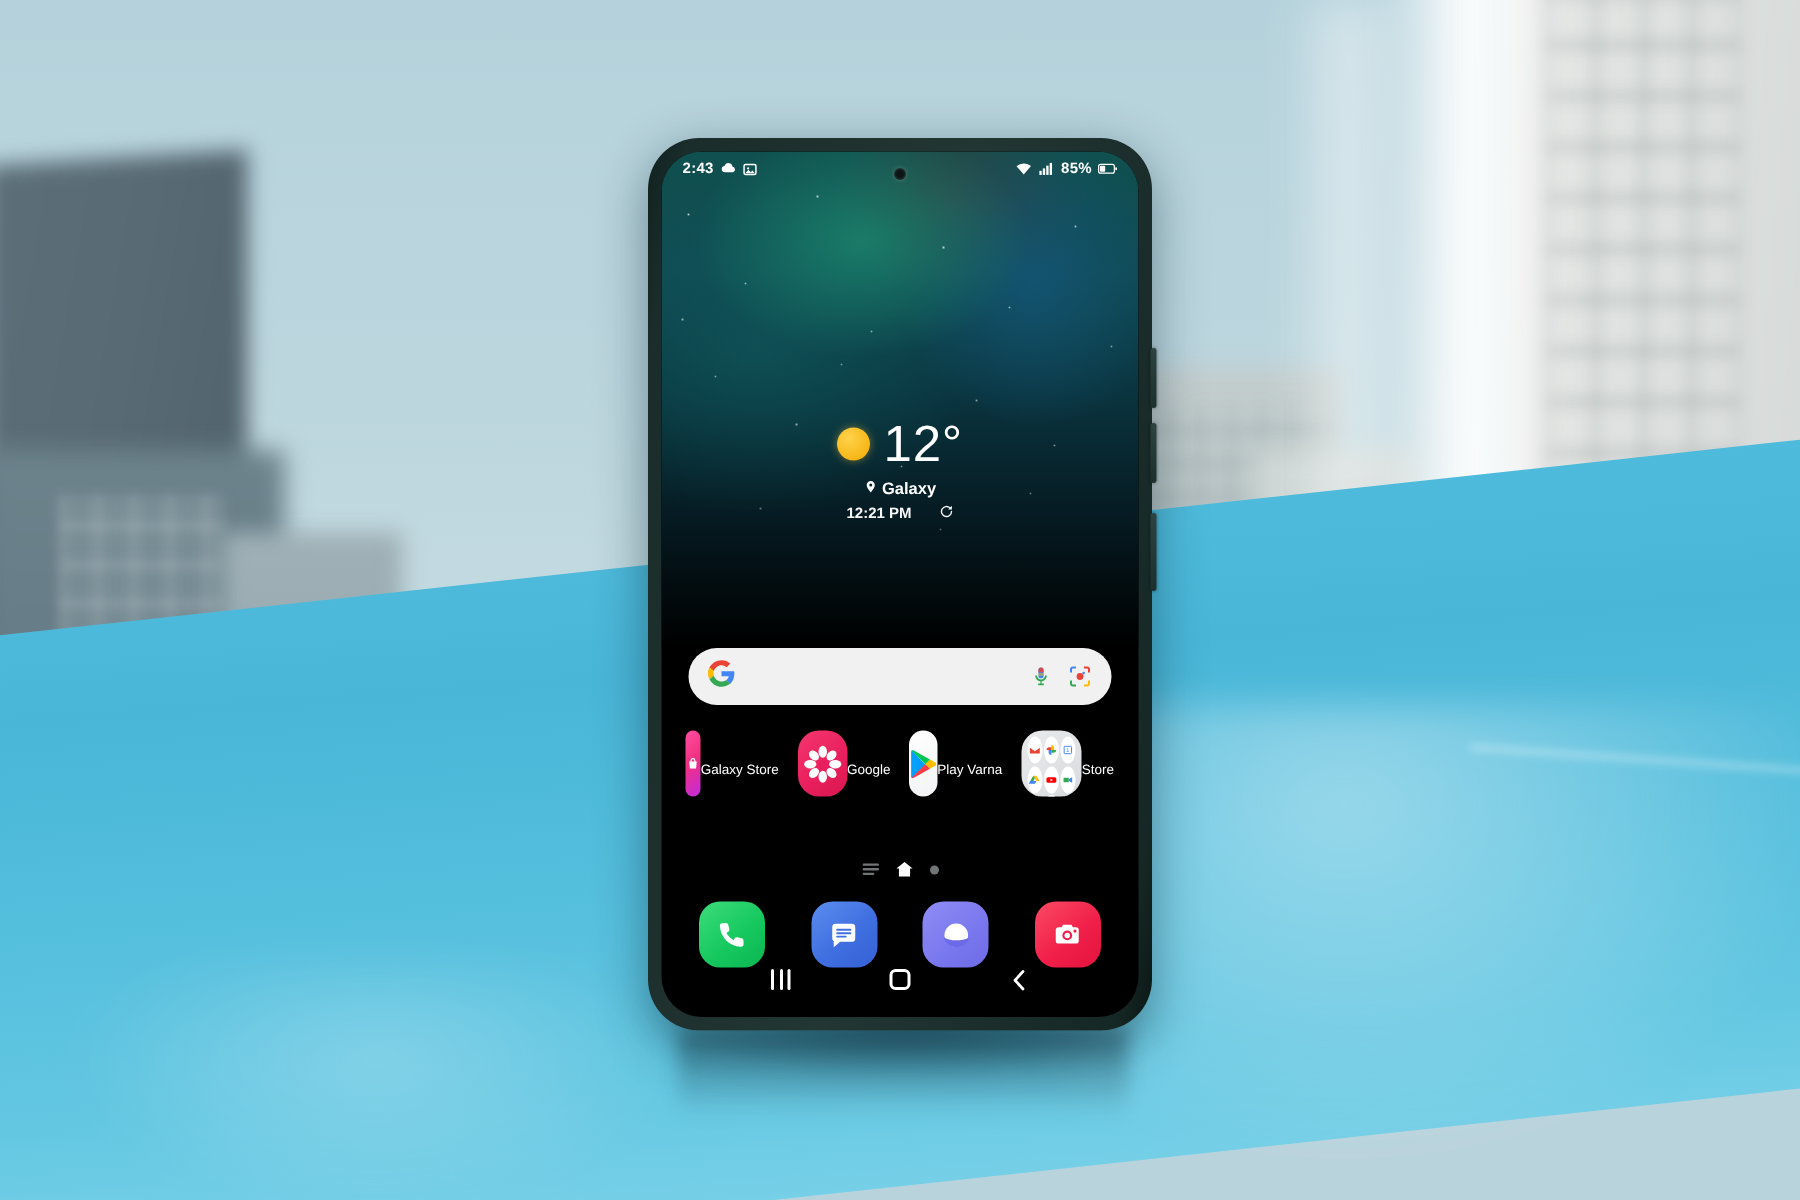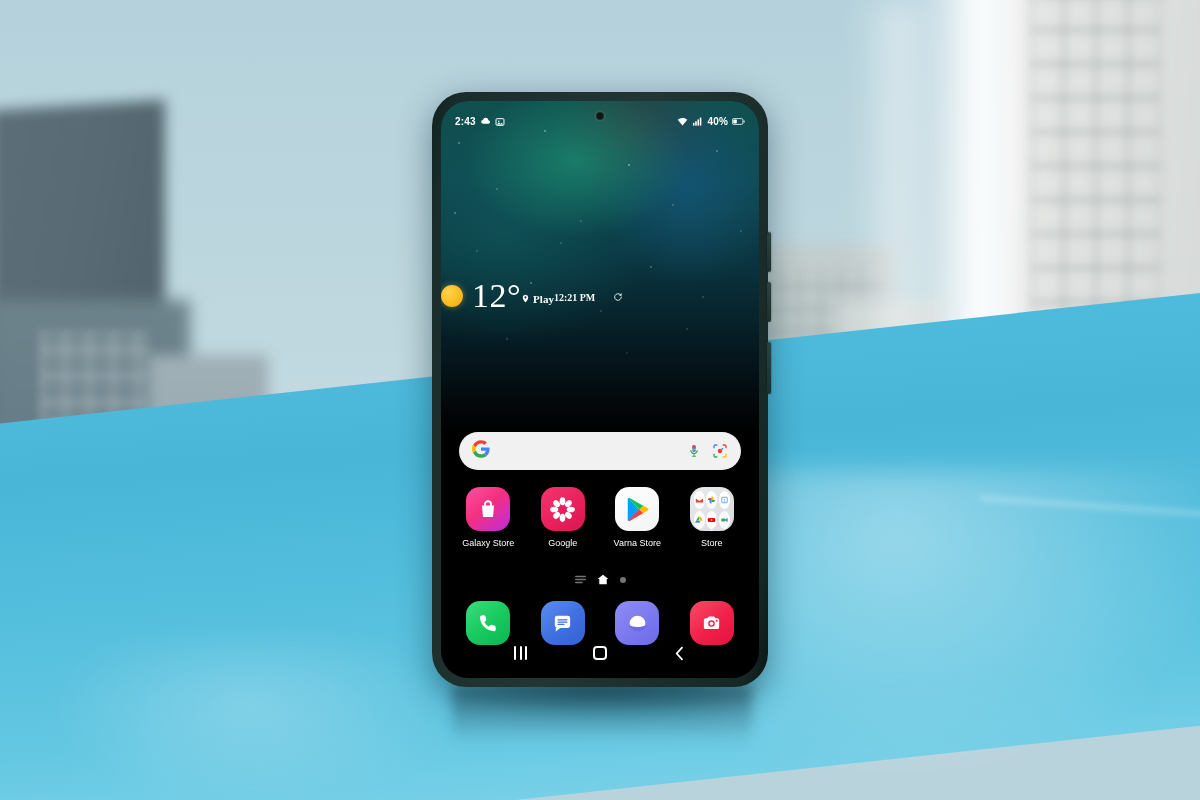--- a/index.html
+++ b/index.html
@@ -189,31 +189,31 @@
   .camera-hole {
     position:absolute; left:50%; top:11px; transform:translateX(-50%);
     width:8px; height:8px; border-radius:50%;
     background:#0d1615;
     box-shadow:0 0 3px rgba(255,255,255,.22), inset 0 0 2px rgba(120,140,140,.5);
   }
 
   
   .statusbar {
     position:absolute; left:0; top:6px; width:100%; height:20px;
-    display:flex; align-items:flex-end; justify-content:space-between;
+    display:flex; align-items:flex-start; justify-content:space-between;
     padding:0 14px; color:#fff;
     font-size:10px; font-weight:bold; letter-spacing:.2px;
   }
   .sb-left, .sb-right { display:flex; align-items:center; gap:4px; }
   .sb-ico { display:inline-flex; align-items:center; }
 
   
   .weather {
     position:absolute; left:0; top:178px; width:100%;
-    display:flex; flex-direction:row; align-items:center; color:#fff;font-family:Liberation Serif, serif;
+    display:flex; flex-direction:column; align-items:center; color:#fff;
   }
   .w-top { display:flex; align-items:center; gap:9px; }
   .sun {
     width:22px; height:22px; border-radius:50%;
     background:radial-gradient(circle at 36% 32%, #ffd24a, #f7b718 70%, #e8a50d 100%);
     box-shadow:0 0 6px rgba(255,200,60,.45);
   }
   .w-temp { font-size:34px; font-weight:300; line-height:1; letter-spacing:.5px; }
   .w-loc {
     display:flex; align-items:center; gap:3px;
@@ -232,21 +232,21 @@
     box-shadow:0 1px 3px rgba(0,0,0,.35);
   }
   .sb-spacer { flex:1; }
   .sb-icon-btn { display:flex; align-items:center; justify-content:center; }
 
   
   .appgrid {
     position:absolute; left:10px; top:386px; width:298px;
     display:flex; justify-content:space-around;
   }
-  .app { width:62px; display:flex; flex-direction:column; align-items:center; }
+  .app { width:62px; display:flex; align-items:center; }
   .app-icon {
     width:44px; height:44px; border-radius:14px;
     display:flex; align-items:center; justify-content:center;
     position:relative; overflow:hidden;
   }
   .app-label {
     margin-top:7px; font-size:9px; color:#fff; font-weight:500;
     text-shadow:0 1px 2px rgba(0,0,0,.85); white-space:nowrap;
   }
   .ic-galaxystore { background:linear-gradient(140deg,#ff4fa3 0%,#f2307f 45%,#c22be0 100%); }
@@ -358,21 +358,21 @@
             </svg>
         </span>
         <span class="sb-ico">
           <svg width="11" height="11" viewBox="0 0 24 24">
             <rect x="2" y="15" width="3.4" height="6" fill="#fff"></rect>
             <rect x="7" y="11.5" width="3.4" height="9.5" fill="#fff"></rect>
             <rect x="12" y="7.5" width="3.4" height="13.5" fill="#fff"></rect>
             <rect x="17" y="3.5" width="3.4" height="17.5" fill="#fff"></rect>
           </svg>
         </span>
-        <span>40%</span>
+        <span>85%</span>
         <span class="sb-ico">
           <svg width="13" height="9" viewBox="0 0 26 14">
             <rect x="0.8" y="1.2" width="21" height="11.6" rx="2.6" fill="none" stroke="#fff" stroke-width="1.6"></rect>
             <rect x="2.6" y="3" width="7" height="8" rx="1.3" fill="#fff"></rect>
             <rect x="23" y="5" width="2.3" height="4" rx="1.1" fill="#fff"></rect>
           </svg>
         </span>
       </div>
     </div>
 
@@ -380,21 +380,21 @@
       <div class="w-top">
         <div class="sun"></div>
         <div class="w-temp">12°</div>
       </div>
       <div class="w-loc">
         <span>
           <svg width="9" height="11" viewBox="0 0 24 24">
               <path fill="#fff" d="M12 1.8c-4 0-7.2 3.2-7.2 7.2 0 5.4 7.2 13.2 7.2 13.2s7.2-7.8 7.2-13.2c0-4-3.2-7.2-7.2-7.2zm0 9.9a2.7 2.7 0 1 1 0-5.4 2.7 2.7 0 0 1 0 5.4z"></path>
             </svg>
         </span>
-        <span>Play</span>
+        <span>Galaxy</span>
       </div>
       <div class="w-time">
         <span>12:21 PM</span>
         <span>
           <svg width="10" height="10" viewBox="0 0 24 24">
             <path fill="none" stroke="#fff" stroke-width="2.2" stroke-linecap="round" d="M20 12a8 8 0 1 1-2.6-5.9"></path>
             <path fill="#fff" d="M20.6 2.6v6.1h-6.1z"></path>
           </svg>
         </span>
       </div>
@@ -463,21 +463,21 @@
 
       <div class="app">
         <div class="app-icon ic-playstore">
           <svg width="23" height="25" viewBox="0 0 24 26">
             <path fill="#00A0FF" d="M2.3 1.1C2 1.45 1.85 2 1.85 2.7v20.6c0 .7.15 1.25.45 1.6l.1.1 11.55-11.5v-.27L2.4 1.05z"></path>
             <path fill="#FFBC00" d="M17.8 16.9l-3.85-3.85v-.27L17.8 8.9l.1.05 4.56 2.6c1.3.74 1.3 1.95 0 2.7l-4.56 2.6z"></path>
             <path fill="#FF3A44" d="M17.9 16.85 13.95 12.9 2.3 24.55c.43.45 1.14.5 1.94.06l13.66-7.76"></path>
             <path fill="#00C853" d="M17.9 9 4.24 1.25c-.8-.46-1.51-.4-1.94.05L13.95 12.9z"></path>
           </svg>
         </div>
-        <div class="app-label">Varna Store</div>
+        <div class="app-label">Play Varna</div>
       </div>
 
       <div class="app">
         <div class="app-icon ic-folder">
           <div class="folder-grid">
             <div class="mini" style="background:#fff;">
               <svg width="100%" height="100%" viewBox="0 0 24 24">
                   <circle cx="12" cy="12" r="12" fill="#fff"></circle>
                   <path fill="#EA4335" d="M4 8.5 12 14l8-5.5v8.2a1 1 0 0 1-1 1H5a1 1 0 0 1-1-1z"></path>
                 </svg>

